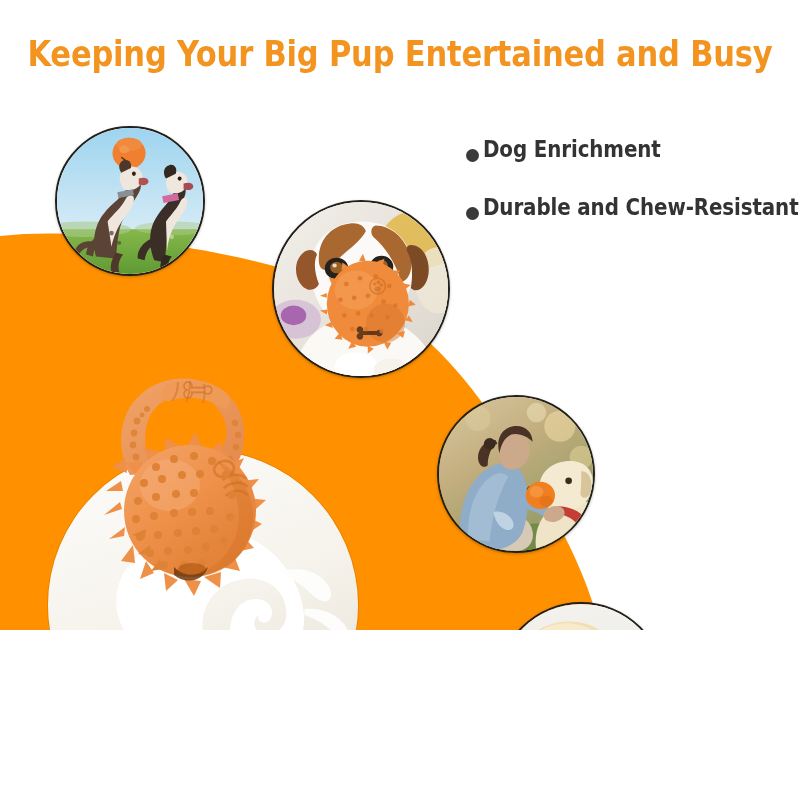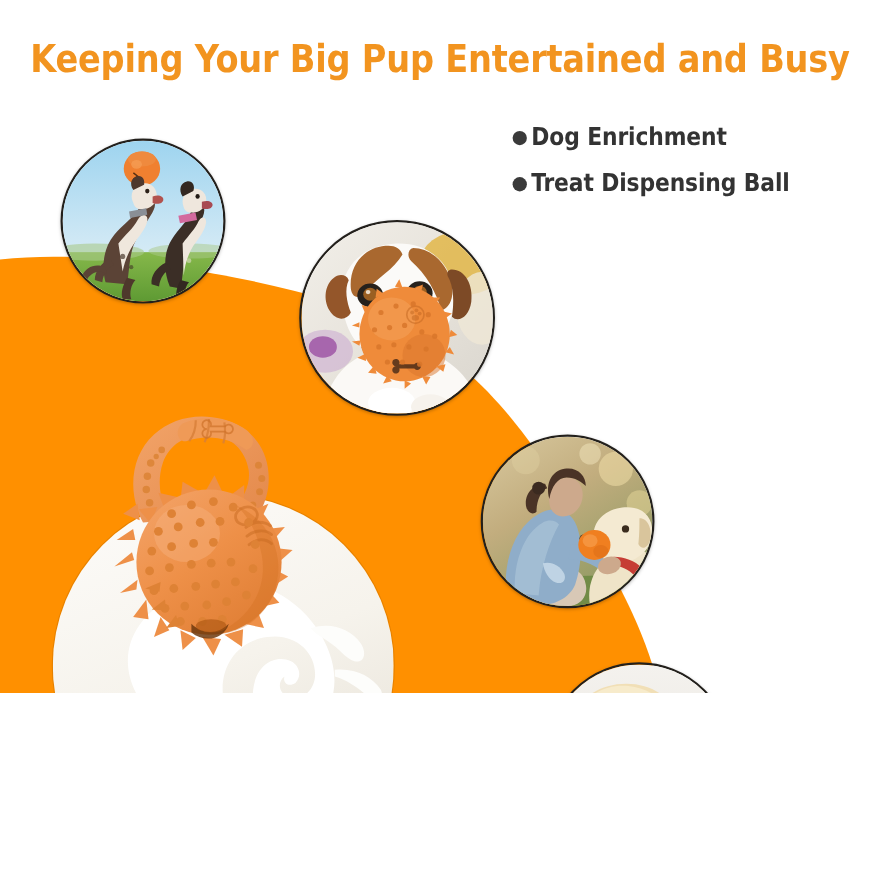--- a/index.html
+++ b/index.html
@@ -38,23 +38,24 @@
 
   
   .features {
     position:absolute;
     left:466px; top:104px;
     z-index:6;
     width:330px;
   }
   .feature-row {
     display:flex;
-    align-items:center;
+    align-items:flex-end;
     height:42px;
     white-space:nowrap;
+    margin-top:16px;
   }
   .bullet {
     width:13px; height:13px;
     border-radius:50%;
     background:#3A3A3A;
     flex:0 0 auto;
     margin-right:4px;
   }
   .feature-label {
     font-family:"DejaVu Sans Condensed","Liberation Sans Narrow","Liberation Sans", sans-serif;
@@ -114,25 +115,25 @@
   <div class="title">Keeping Your Big Pup Entertained and Busy</div>
 
   <div class="features">
 
     <div class="feature-row">
       <span class="bullet"></span>
       <span class="feature-label">Dog Enrichment</span>
     </div>
 
 
-
     <div class="feature-row">
       <span class="bullet"></span>
-      <span class="feature-label">Treat Dispensing Ball</span>
+      <span class="feature-label">Durable and Chew-Resistant</span>
     </div>
+
 
   </div>
 
   <div class="photo-circle" style="left:55px; top:126px; width:150px; height:150px;">
     <svg viewBox="0 0 150 150" aria-hidden="true">
       <defs>
         <linearGradient id="sky1" x1="0" y1="0" x2="0" y2="1">
           <stop offset="0%" stop-color="#9ed4ef"></stop>
           <stop offset="62%" stop-color="#cfe8f5"></stop>
           <stop offset="100%" stop-color="#e7f2f6"></stop>

